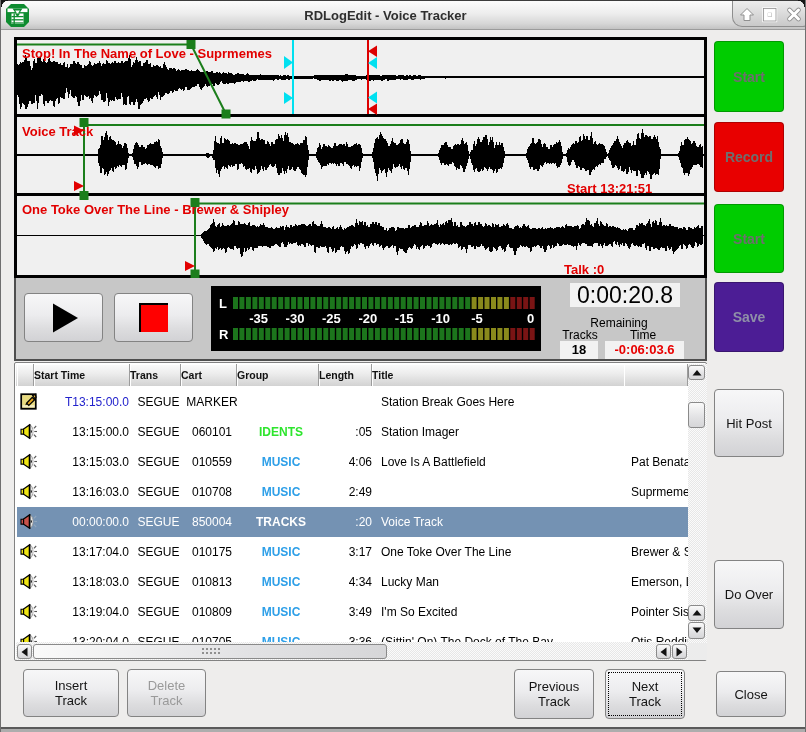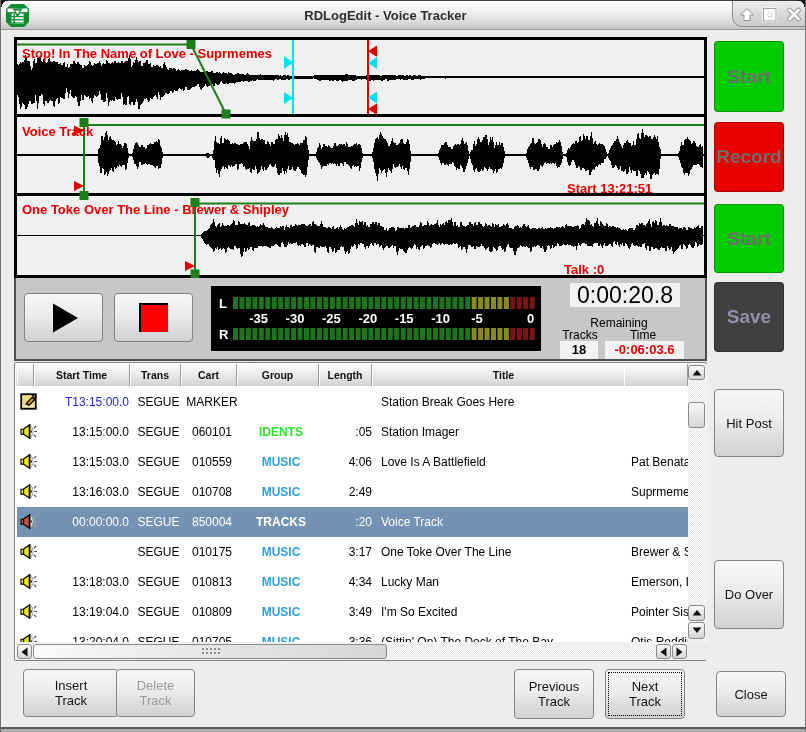--- a/index.html
+++ b/index.html
@@ -12,30 +12,30 @@
  font-size:13px;font-weight:bold;color:#2f2f2f;}
 #ctrltab{position:absolute;right:-2px;top:0;width:77px;height:26px;
  background:linear-gradient(180deg,#ededed,#c9c9c9);
  border:1px solid #8e8e8e;border-top:none;border-radius:0 0 6px 10px;}
 #botframe{position:absolute;left:0;top:727px;width:806px;height:5px;
  background:linear-gradient(180deg,#5a5a5a 0,#5a5a5a 2px,#adadad 2px,#adadad 5px);}
 .abs{position:absolute;}
 .btn{position:absolute;background:linear-gradient(180deg,#f7f7f8 0%,#ececee 45%,#dcdcde 75%,#d2d2d5 100%);
  border:1px solid #838383;border-radius:4px;color:#141414;font-weight:normal;font-size:13px;
  display:flex;align-items:center;justify-content:center;text-align:center;line-height:15px;}
-.cbtn{position:absolute;border-radius:4px;color:#6e6e6e;font-weight:bold;font-size:19px;
+.cbtn{position:absolute;border-radius:4px;color:#6e6e6e;font-weight:bold;font-size:14px;
  display:flex;align-items:center;justify-content:center;border:1px solid rgba(0,0,0,0.25);}
 #transport{position:absolute;left:13px;top:278px;width:693px;height:83px;background:#c7c7c7;
  border:2px solid #4e4e4e;border-top:none;}
 #tblframe{position:absolute;left:13px;top:362px;width:693px;height:299px;background:#fff;
  border:1px solid #828282;border-radius:2px;}
 .hcell{position:absolute;top:1px;height:22px;
  background:linear-gradient(180deg,#fbfbfb 0%,#ececec 45%,#d2d2d2 100%);
  border-right:1px solid #9c9c9c;box-shadow:inset 1px 1px 0 #fff;
- font-size:10.5px;font-weight:bold;color:#111;text-align:center;line-height:22px;}
+ font-size:10.5px;font-weight:bold;color:#111;line-height:22px;}
 .row{position:absolute;left:0;width:673px;height:30px;background:#fff;}
 .c{position:absolute;top:0;height:30px;line-height:30px;font-size:12px;color:#000;white-space:nowrap;}
 .ct{left:22px;width:90px;text-align:right;}
 .ctr{left:116px;width:51px;text-align:center;}
 .cca{left:167px;width:56px;text-align:center;}
 .cg{left:223px;width:82px;text-align:center;font-weight:bold;}
 .cl{left:305px;width:50px;text-align:right;}
 .cti{left:364px;}
 .car{left:614px;width:58px;overflow:hidden;}
 .sb{position:absolute;background:linear-gradient(180deg,#fafafa,#e2e2e4 60%,#d6d6d8);
@@ -386,20 +386,21 @@
 <path d="M3.6 6 L9.4 1.9 L9.4 15.1 L3.6 11.3 z" fill="#f0e616" stroke="#000" stroke-width="1.2"></path>
 <rect x="8.9" y="1.4" width="1.9" height="14.2" fill="#000"></rect>
 <path d="M10.8 2.6 C13.7 4.2 13.7 12.8 10.8 14.4 Z" fill="#fff" stroke="#999" stroke-width="0.9"></path>
 <path d="M10.8 6.7 a2.1 2.1 0 0 1 0 3.6 z" fill="#000"></path>
 <g stroke="#555" stroke-width="1.1" fill="none">
 <path d="M13.9 5.3 l2.3 -2.3"></path>
                 <path d="M14.3 8.5 h2.7"></path>
                 <path d="M13.9 11.7 l2.3 2.3"></path>
 </g>
 </svg></div>
+<div class="c ct" style="color:#000">13:17:04.0</div>
 <div class="c ctr" style="">SEGUE</div>
 <div class="c cca" style="">010175</div>
 <div class="c cg" style="color:#2d9fe8">MUSIC</div>
 <div class="c cl" style="">3:17</div>
 <div class="c cti" style="">One Toke Over The Line</div>
 <div class="c car" style="">Brewer &amp; Shipley</div>
 </div>
 <div class="row" style="top:180px;">
 <div class="abs" style="left:3px;top:6px;width:17px;height:17px;"><svg width="17" height="17" viewBox="0 0 17 17">
 <path d="M1 6.3 h2.6 v4.8 H1 z" fill="#f0e616" stroke="#000" stroke-width="1.1"></path>
@@ -487,25 +488,25 @@
         </svg></div>
 <div class="abs" style="left:673px;top:280px;width:19px;height:17px;background:#ececec;"></div>
 <div class="sb" style="left:657px;top:281px;width:15px;height:15px;text-align:center;"><svg width="13" height="14" viewBox="0 0 13 14">
           <polygon points="9.5,7 3.5,2.5 3.5,11.5" fill="#111"></polygon>
         </svg></div>
 </div>
 
 <div class="cbtn" style="left:713px;top:41px;width:70px;height:71px;background:#00cc00;">Start</div>
 <div class="cbtn" style="left:713px;top:122px;width:70px;height:70px;background:#e80000;">Record</div>
 <div class="cbtn" style="left:713px;top:204px;width:70px;height:69px;background:#00cc00;">Start</div>
-<div class="cbtn" style="left:713px;top:282px;width:70px;height:70px;background:#404040;color:#8f8fa8;">Save</div>
+<div class="cbtn" style="left:713px;top:282px;width:70px;height:70px;background:#4c1d95;color:#8f8fa8;">Save</div>
 <div class="btn" style="left:713px;top:389px;width:70px;height:68px;">Hit Post</div>
 <div class="btn" style="left:713px;top:560px;width:70px;height:69px;">Do Over</div>
 
 <div class="btn" style="left:22px;top:669px;width:96px;height:48px;">Insert<br>Track</div>
-<div class="btn" style="left:115px;top:669px;width:79px;height:48px;color:#9a9a9a;">Delete<br>Track</div>
+<div class="btn" style="left:126px;top:669px;width:79px;height:48px;color:#9a9a9a;">Delete<br>Track</div>
 <div class="btn" style="left:513px;top:669px;width:80px;height:50px;">Previous<br>Track</div>
 <div class="btn" style="left:604px;top:669px;width:80px;height:50px;"><span style="position:absolute;left:3px;top:3px;right:3px;bottom:3px;outline:1px dotted #000;"></span>Next<br>Track</div>
 <div class="btn" style="left:715px;top:671px;width:70px;height:46px;">Close</div>
 
 <div id="botframe"></div>
 <div class="abs" style="left:0;top:0;width:7px;height:7px;background:radial-gradient(circle at 7px 7px,transparent 6px,#151515 6.5px);"></div>
 <div class="abs" style="right:0;top:0;width:7px;height:7px;background:radial-gradient(circle at 0px 7px,transparent 6px,#151515 6.5px);"></div>
 </div>
 </body></html>

